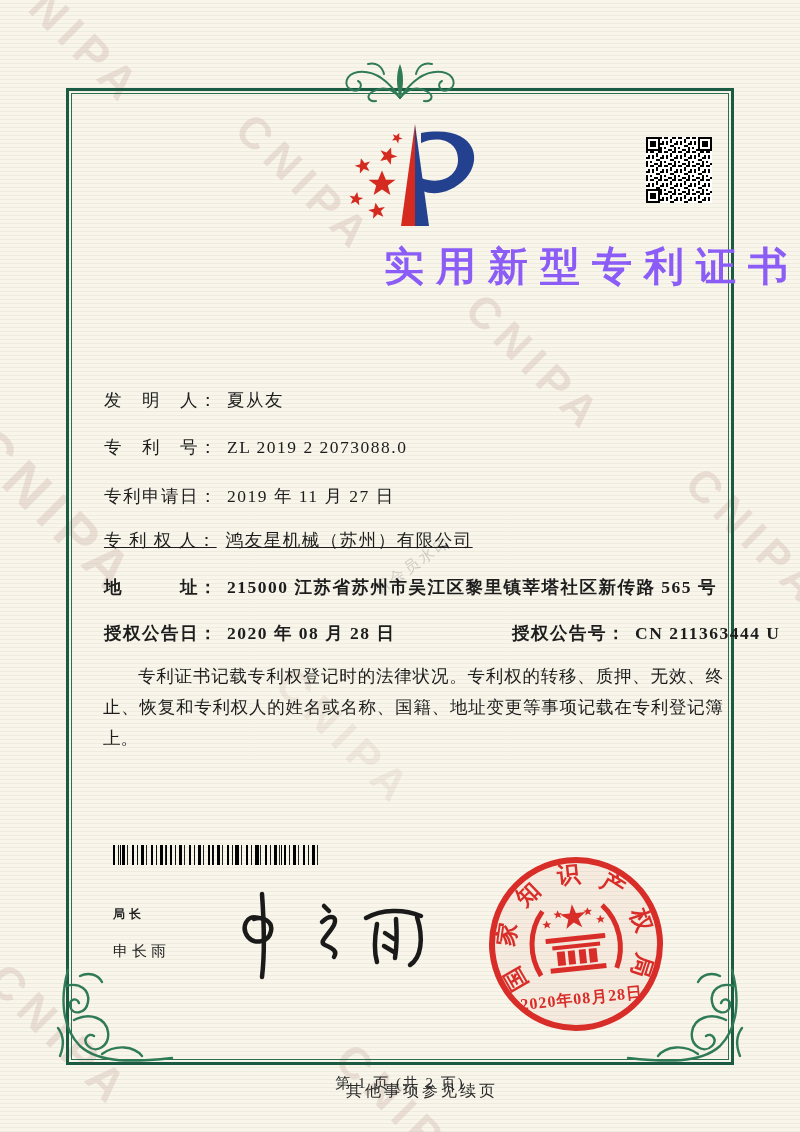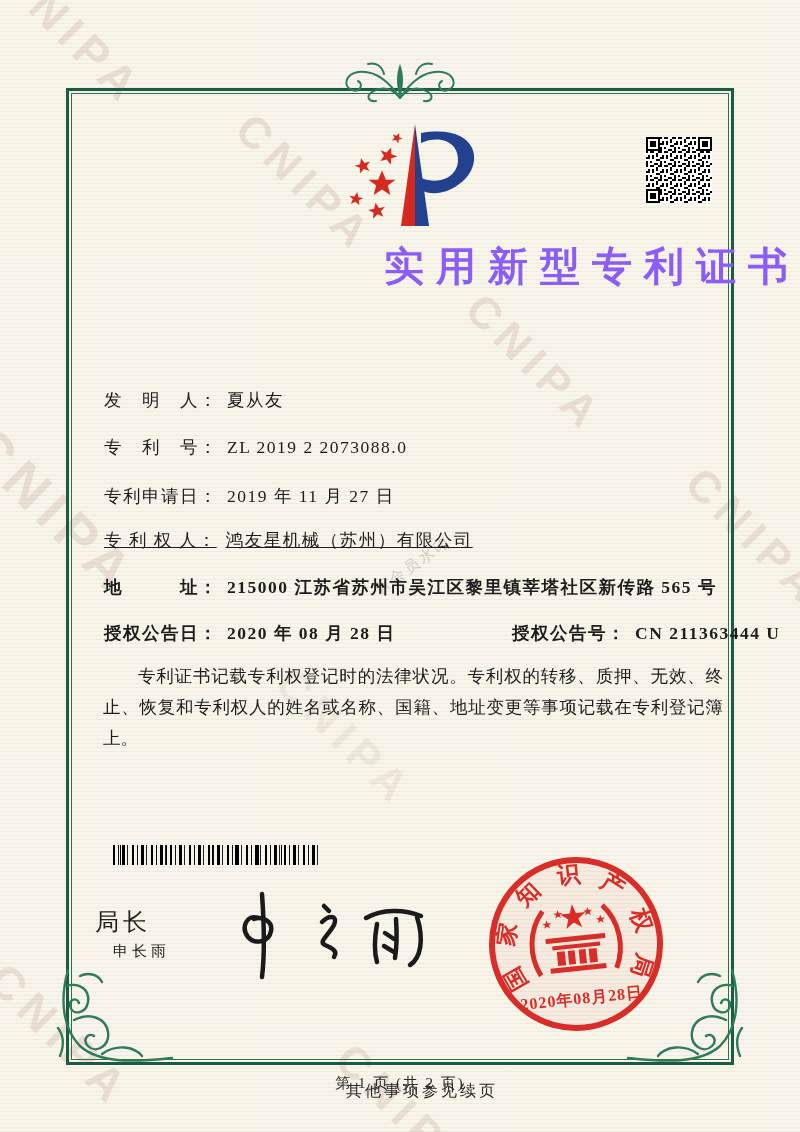--- a/index.html
+++ b/index.html
@@ -54,21 +54,21 @@
     font-size:17.5px; line-height:31px; text-align:justify; color:#1d1d1d;
   }
   .paras p{margin:0; text-indent:2em;}
   .barcode{
     position:absolute; left:113px; top:845px; width:208px; height:20px;
     background:
       repeating-linear-gradient(90deg, transparent 0 7px, #000 7px 8px, transparent 8px 23px),
       repeating-linear-gradient(90deg, #000 0 2px, transparent 2px 5px, #111 5px 6px,
         transparent 6px 9px, #000 9px 12px, transparent 12px 14px, #222 14px 15px, transparent 15px 19px);
   }
-  .director-title{position:absolute; left:95px; top:906px; font-size:24px; letter-spacing:4px;}
+  .director-title{position:absolute; left:113px; top:906px; font-size:12px; letter-spacing:4px;font-weight:bold;}
   .director-name{position:absolute; left:113px; top:942px; font-size:15px; letter-spacing:4px;}
   .signature{position:absolute; left:228px; top:884px;}
   .seal{position:absolute; left:485px; top:853px; opacity:0.95;}
   .page-no{
     position:absolute; left:0; right:0; top:1029px; text-align:center;
     font-size:15px; letter-spacing:2px; color:#2a2a2a;margin-top:45px;
   }
   .footer-note{
     position:absolute; left:0; right:0; top:1081px; text-align:center;
     font-size:16px; letter-spacing:3px; color:#2a2a2a;padding-left:44px;

